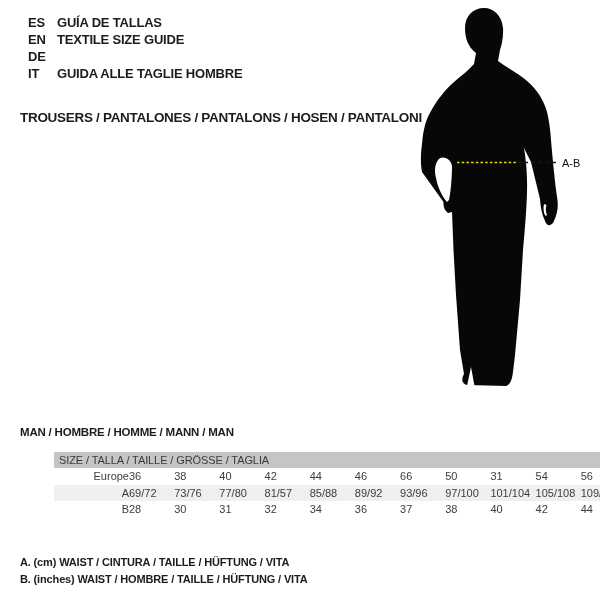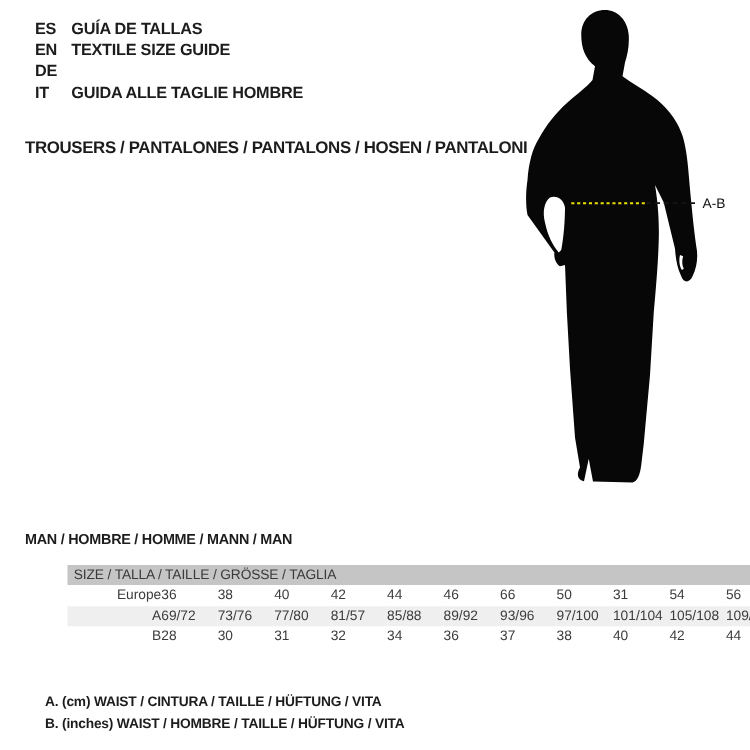--- a/index.html
+++ b/index.html
@@ -35,21 +35,21 @@
   table.size-table th{
     background:#c5c5c5;font-weight:normal;text-align:left;
     height:16px;padding:0 0 0 5px;font-size:11px;color:#3a3a3a;letter-spacing:-0.1px;
   }
   table.size-table td{height:16.5px;padding:0;vertical-align:middle;}
   table.size-table td.rl{text-align:right;padding-left:4px;}
   table.size-table tbody tr:nth-child(even){background:#efefef;}
   col.c-label{width:75px;}
 
   
-  .notes{position:absolute;left:20px;top:554px;font-size:11px;font-weight:bold;line-height:16.5px;letter-spacing:-0.15px;white-space:nowrap;margin-left:16px;}
+  .notes{position:absolute;left:20px;top:554px;font-size:11px;font-weight:bold;line-height:16.5px;letter-spacing:-0.15px;white-space:nowrap;}
 </style>
 </head>
 <body>
 
 <div class="canvas">
 
   <div class="lang-list">
     <div class="lang-row">
       <span class="lang-code">ES</span>
       <span class="lang-title">GUÍA DE TALLAS</span>

